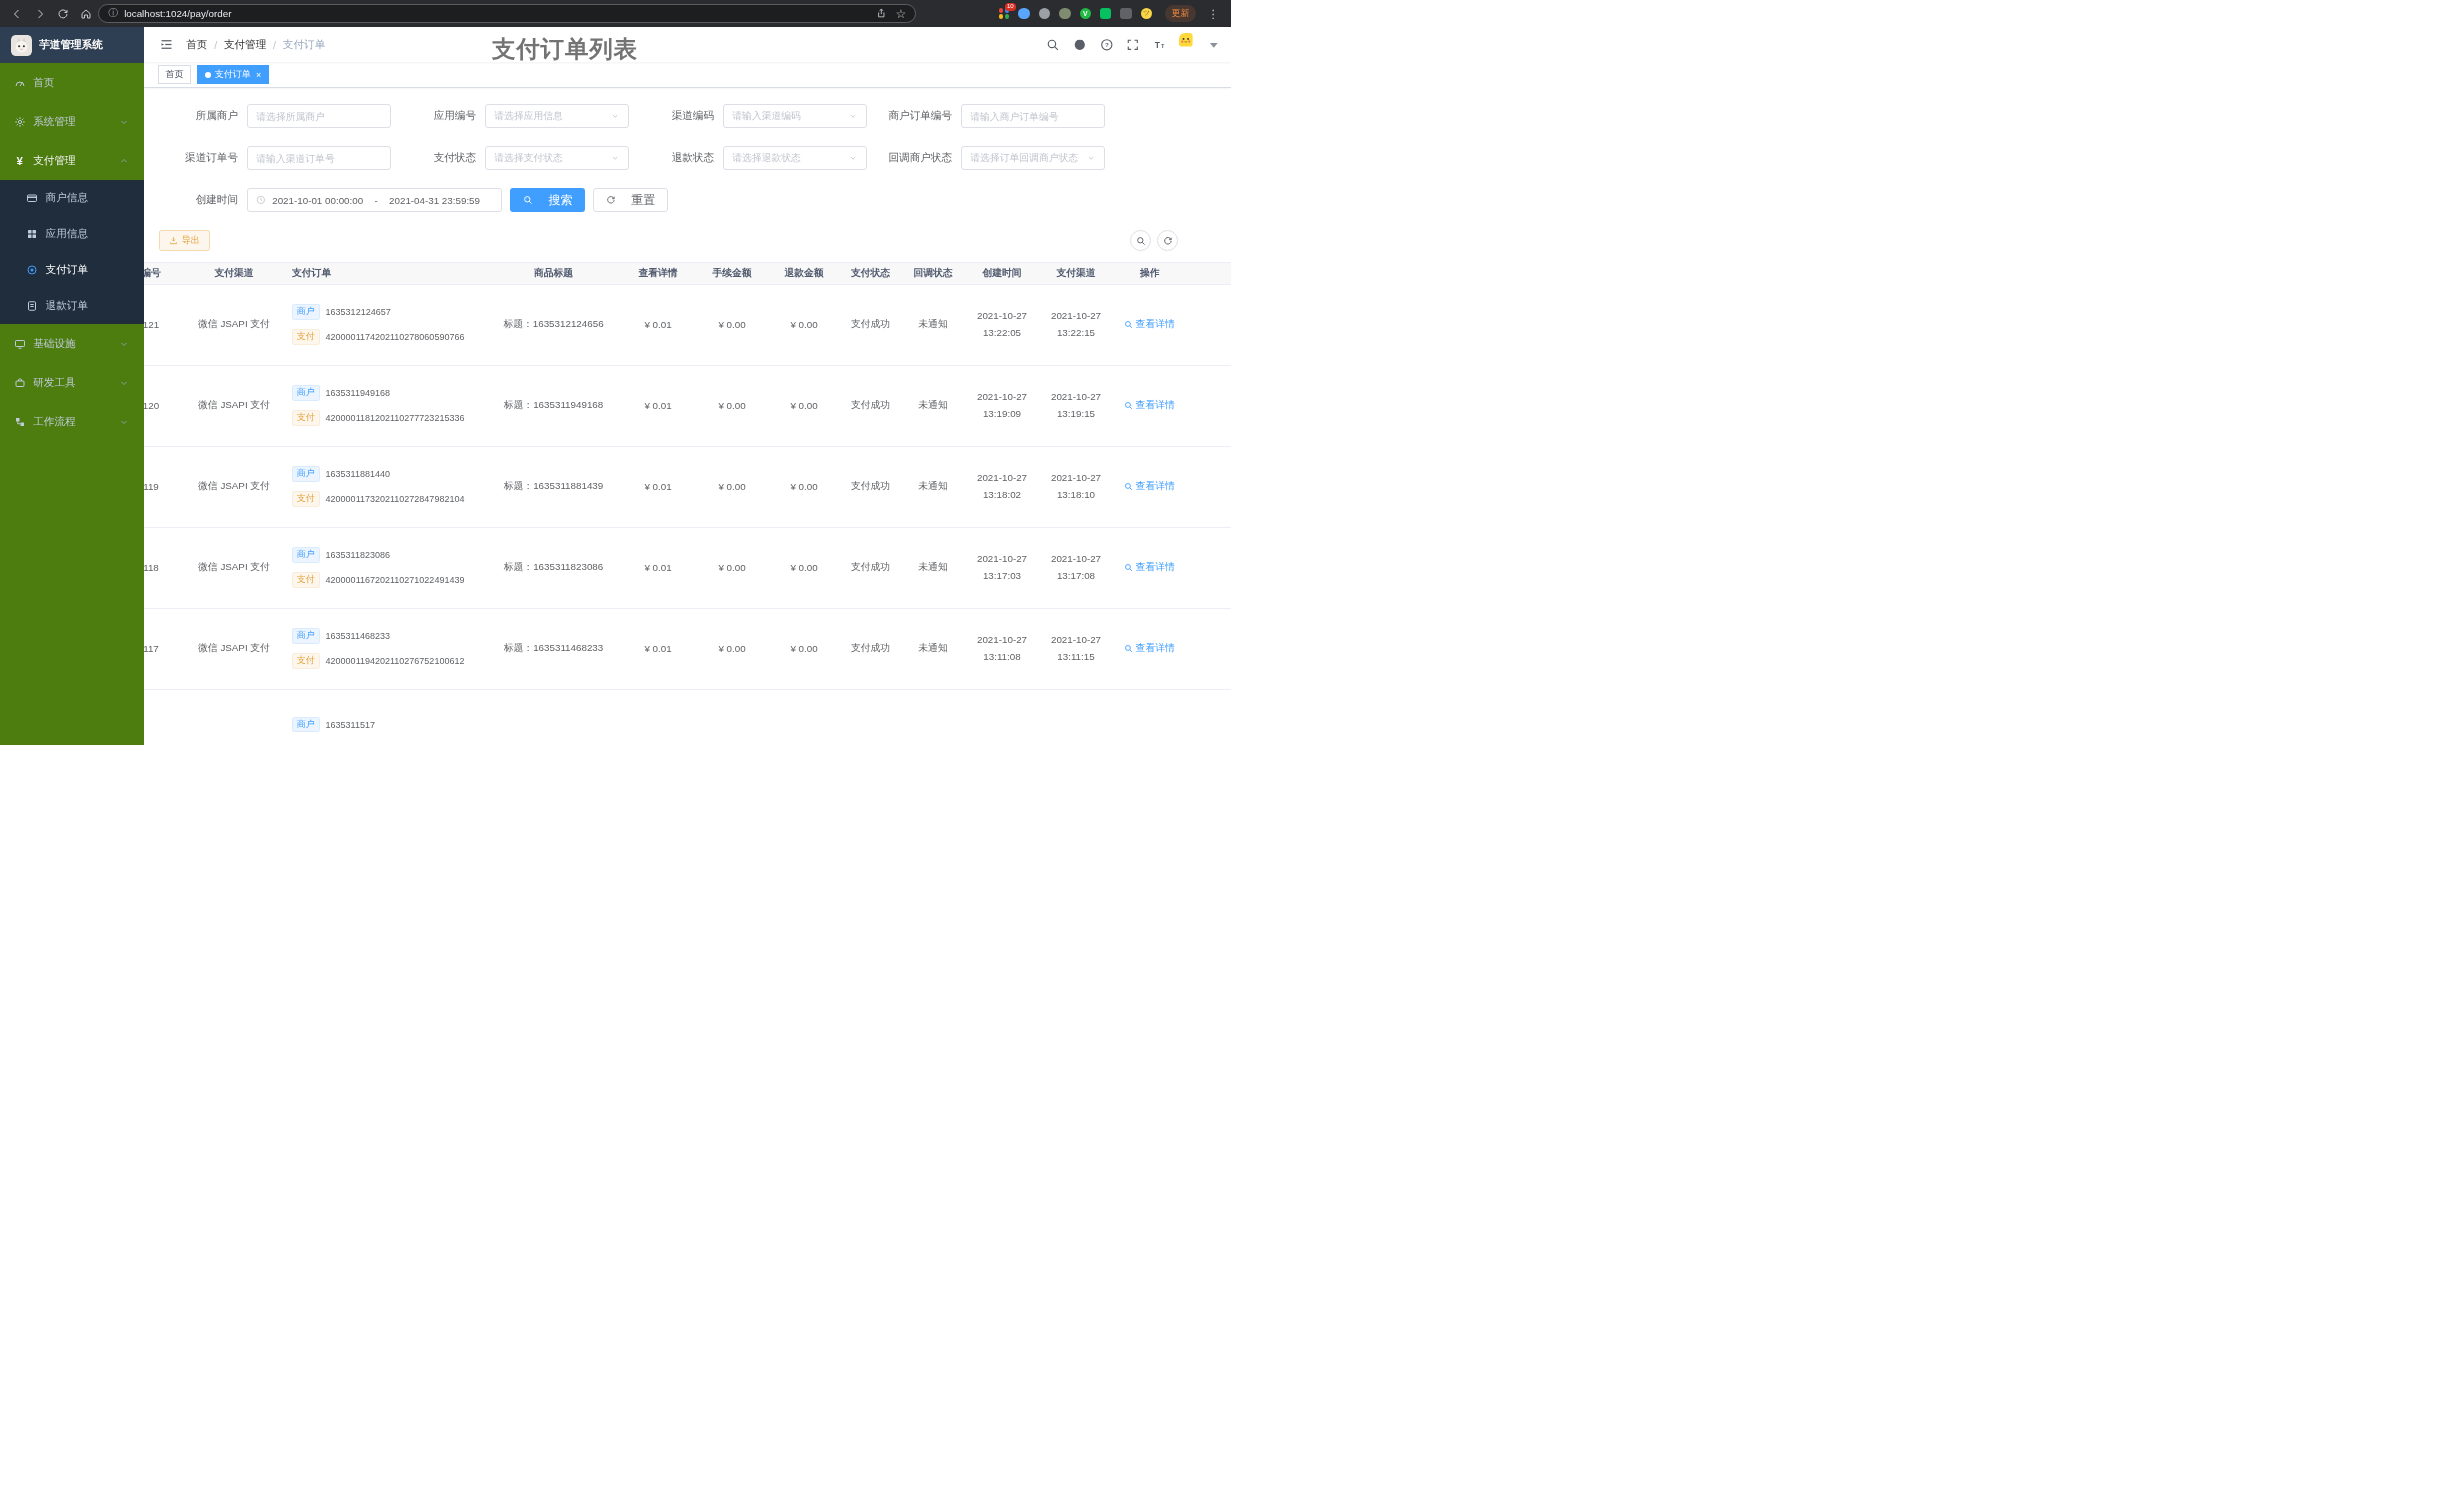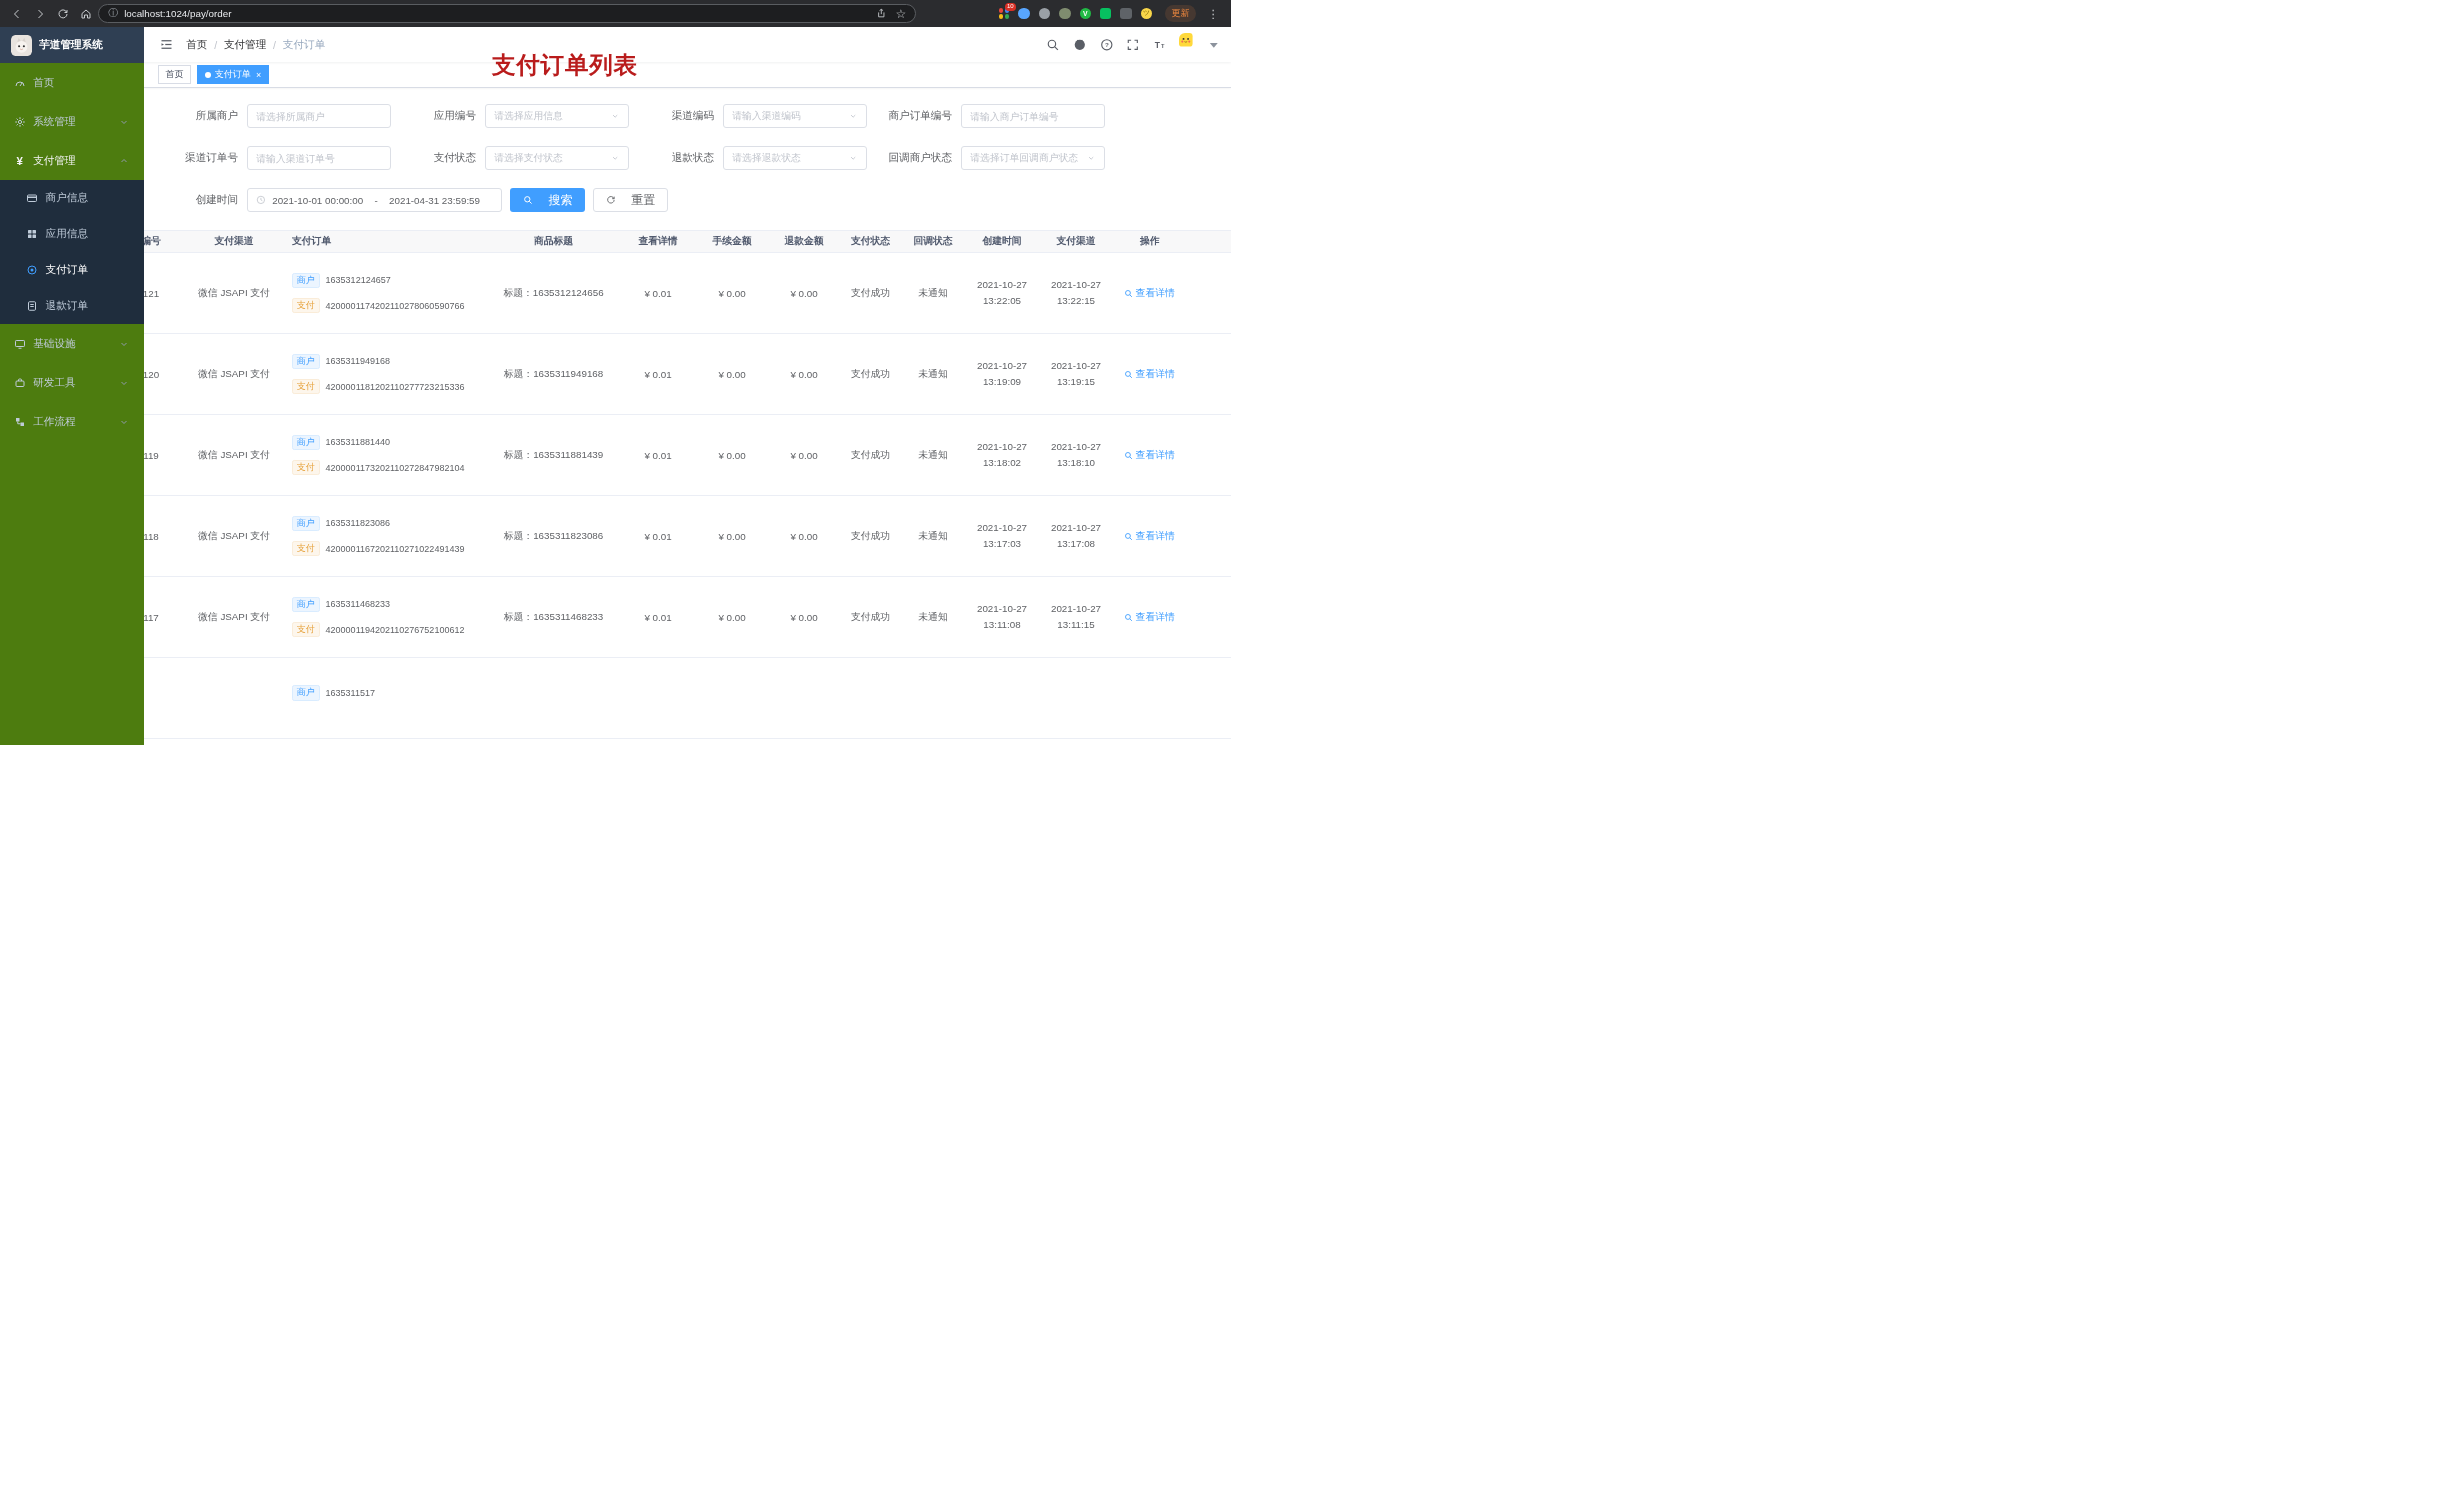--- a/index.html
+++ b/index.html
@@ -44,21 +44,21 @@
   .ico-blue { color:#409eff; }
 
   
   .main { position:absolute; top:27px; left:144px; right:0; bottom:0; background:#fff; overflow:hidden; }
   .navbar { position:relative; height:35px; display:flex; align-items:center; box-shadow:0 0.8px 3px rgba(0,21,41,.08); padding:0 10.6px; }
   .hamburger { color:#5a5e66; padding:0 4.5px; margin-right:7.6px; }
   .crumbs { display:flex; align-items:center; gap:6.8px; font-size:10.6px; }
   .crumbs .c1 { color:#303133; }
   .crumbs .sep { color:#c0c4cc; }
   .crumbs .c-last { color:#97a8be; }
-  .annotation { position:absolute; left:348px; top:6px; color:#b91c1c; font-size:23.5px; font-weight:800; letter-spacing:0.8px;margin-top:16px; }
+  .annotation { position:absolute; left:348px; top:6px; color:#737373; font-size:23.5px; font-weight:800; letter-spacing:0.8px; }
   .nav-right { margin-left:auto; display:flex; align-items:center; gap:13px; color:#5a5e66; }
   .nav-right svg { width:13.6px; height:13.6px; }
   .avatar-wrap { display:flex; align-items:center; gap:4.5px; }
   .avatar { width:23px; height:23px; border-radius:6px; overflow:hidden; }
   .caret { color:#8c939d; }
 
   .tags-bar { height:26px; display:flex; align-items:center; gap:6px; padding:0 13.6px;
     border-bottom:0.8px solid #d8dce5; box-shadow:0 0.8px 2.3px rgba(0,0,0,.06); }
   .tag { height:19.7px; display:flex; align-items:center; gap:3.8px; padding:0 6.8px; font-size:9px;
     border:0.8px solid #d8dce5; background:#fff; color:#495060; cursor:pointer; }
@@ -498,20 +498,43 @@
         </button>
         <button class="btn btn-plain">
           <svg viewBox="0 0 24 24" fill="none" stroke="currentColor" stroke-width="2.2">
               <path d="M19.5 9A8 8 0 1 0 20 12"></path>
               <polyline points="20 4 20 9 15 9"></polyline>
             </svg>
           <span>重置</span>
         </button>
       </div>
 
+      <div class="toolbar-row">
+        <button class="btn-export">
+          <svg width="9" height="9" viewBox="0 0 24 24" fill="none" stroke="currentColor" stroke-width="2.2">
+              <path d="M12 3v10M8 9.5l4 4 4-4"></path>
+              <path d="M4 17v3.5h16V17"></path>
+            </svg>
+          <span>导出</span>
+        </button>
+        <span class="mini-group">
+          <span class="mini-btn">
+              <svg viewBox="0 0 24 24" fill="none" stroke="currentColor" stroke-width="2.4">
+                <circle cx="10.5" cy="10.5" r="6.5"></circle>
+                <line x1="15.5" y1="15.5" x2="21" y2="21"></line>
+              </svg>
+            </span>
+          <span class="mini-btn">
+              <svg viewBox="0 0 24 24" fill="none" stroke="currentColor" stroke-width="2.4">
+                <path d="M19.5 9A8 8 0 1 0 20 12"></path>
+                <polyline points="20 4 20 9 15 9"></polyline>
+              </svg>
+            </span>
+        </span>
+      </div>
 
       <div class="table-scroll">
         <div class="table-inner">
           <div class="t-head">
             <div class="h-cell c-id">编号</div>
             <div class="h-cell c-channel">支付渠道</div>
             <div class="h-cell c-order">支付订单</div>
             <div class="h-cell c-title">商品标题</div>
             <div class="h-cell c-amount">查看详情</div>
             <div class="h-cell c-fee">手续金额</div>

